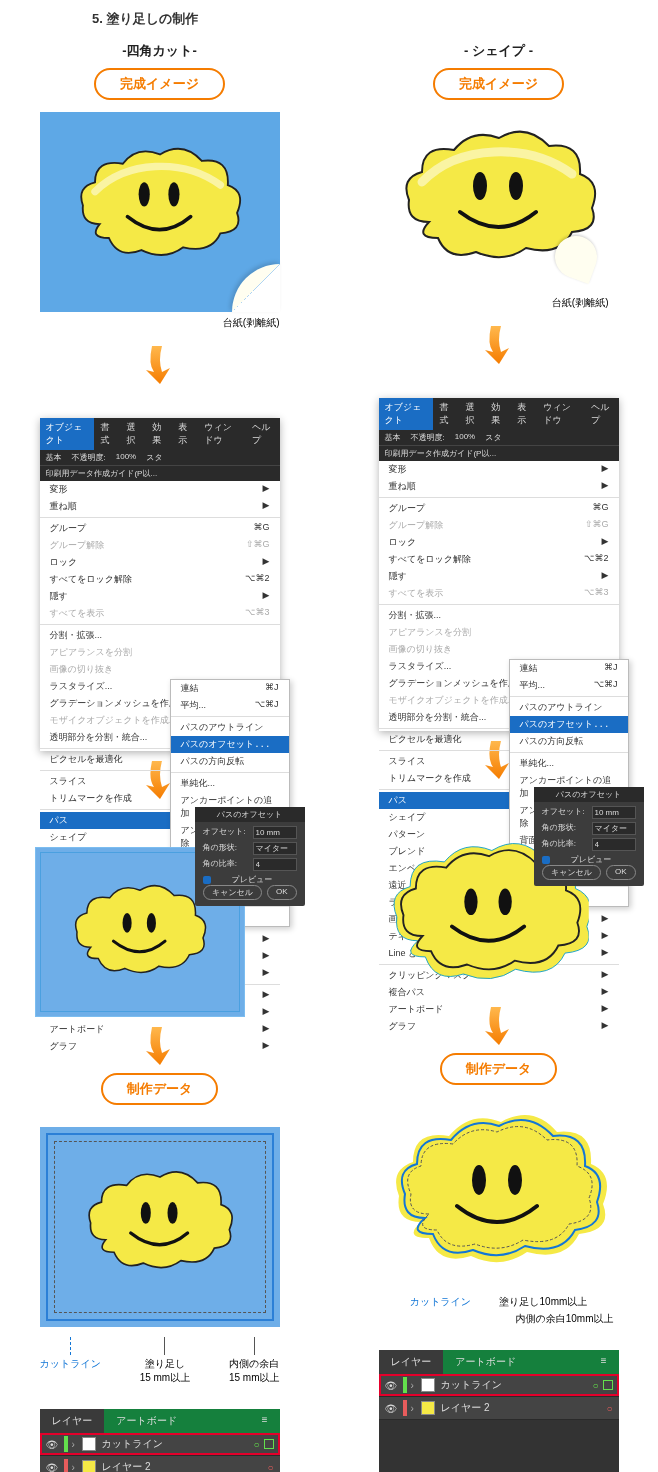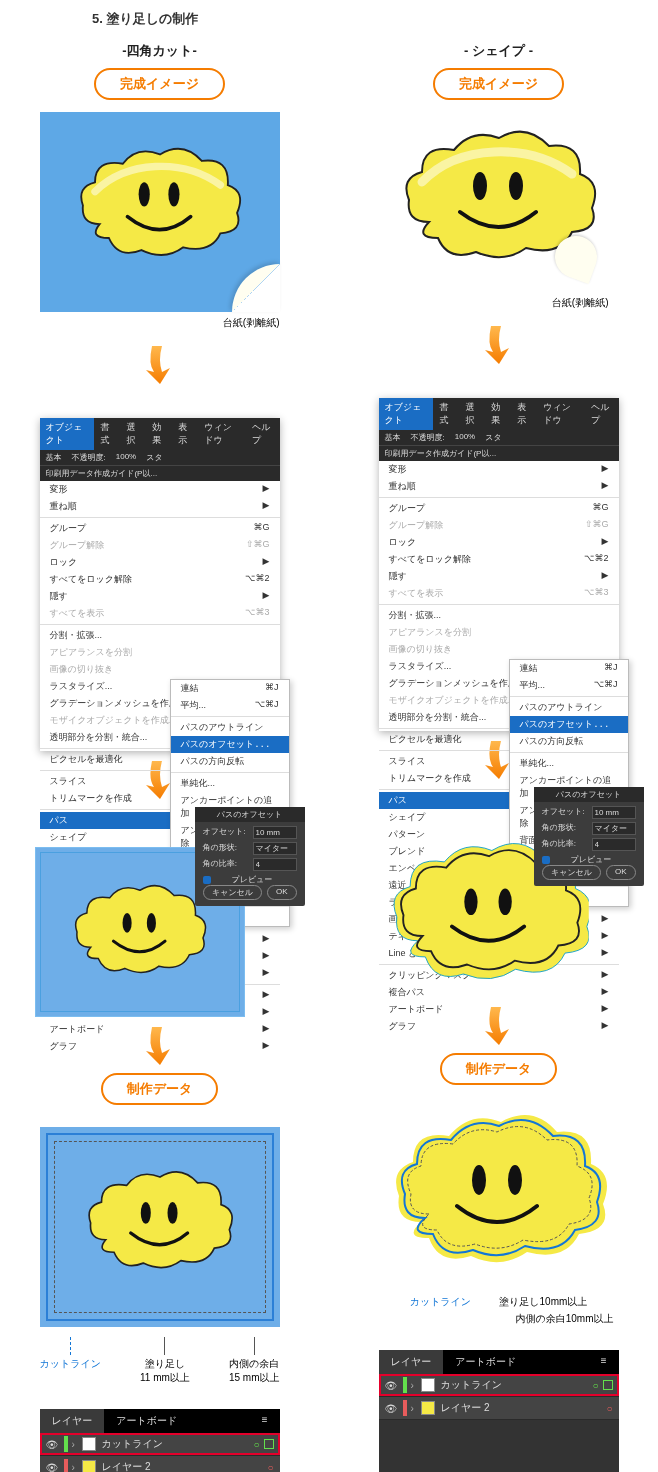--- a/index.html
+++ b/index.html
@@ -73,21 +73,21 @@
   .cutline-lab { color:#1276d6; }
   .lead { width:1px; height:18px; background:#555; margin:0 auto 2px; }
   .lead-blue { border-left:1px dashed #1276d6; width:0; height:18px; margin:0 auto 2px; }
 
   .labels-free { width:230px; font-size:10px; margin-top:8px; }
   .labels-free .row1 { display:flex; justify-content:center; gap:28px; }
   .labels-free .row2 { text-align:right; margin-top:3px; }
 
   
   .layer-panel { width:240px; background:#3a3a3a; color:#ddd; font-size:10px; margin-top:24px; position:relative; }
-  .lp-tabs { display:flex; background:#000000; }
+  .lp-tabs { display:flex; background:#15803d; }
   .lp-tabs span { padding:5px 12px; font-size:10px; }
   .lp-tabs .act { background:#3a3a3a; }
   .lp-hamb { margin-left:auto; padding:5px 8px; }
   .lp-row { display:flex; align-items:center; padding:3px 6px; border-bottom:1px solid #2a2a2a; background:#444; }
   .lp-row.sel { box-shadow: inset 0 0 0 2px #e4002b; }
   .lp-eye { width:14px; }
   .lp-bar { width:4px; height:16px; margin:0 4px; }
   .lp-arrow { width:10px; color:#aaa; }
   .lp-thumb { width:14px; height:14px; background:#fff; border:1px solid #888; margin-right:6px; }
   .lp-thumb.yellow { background:#f5e946; }
@@ -372,21 +372,21 @@
           <path d="M30 90 Q10 90 12 70 Q5 50 25 45 Q25 20 55 25 Q70 5 95 15 Q120 0 140 22 Q170 18 168 48 Q188 55 178 78 Q185 98 160 100 Q150 122 120 115 Q100 130 75 118 Q50 128 40 105 Q18 105 30 90 Z" fill="#f5e946" stroke="#222" stroke-width="2"></path>
           <ellipse cx="78" cy="58" rx="6" ry="13" fill="#111"></ellipse>
             <ellipse cx="110" cy="58" rx="6" ry="13" fill="#111"></ellipse>
           <path d="M60 82 Q95 110 128 82" fill="none" stroke="#111" stroke-width="4" stroke-linecap="round"></path>
         </svg>
       </div>
 
       <div class="labels-row">
         <div class="lab"><div class="lead-blue"></div><span class="cutline-lab">カットライン</span></div>
         <div class="lab"><div class="lead"></div><span style="white-space:pre-line">塗り足し
-11 mm以上</span></div>
+15 mm以上</span></div>
         <div class="lab"><div class="lead"></div><span style="white-space:pre-line">内側の余白
 15 mm以上</span></div>
       </div>
 
       <div class="layer-panel">
         <div class="lp-tabs">
           <span class="act">レイヤー</span>
           <span>アートボード</span>
           <span class="lp-hamb">≡</span>
         </div>

